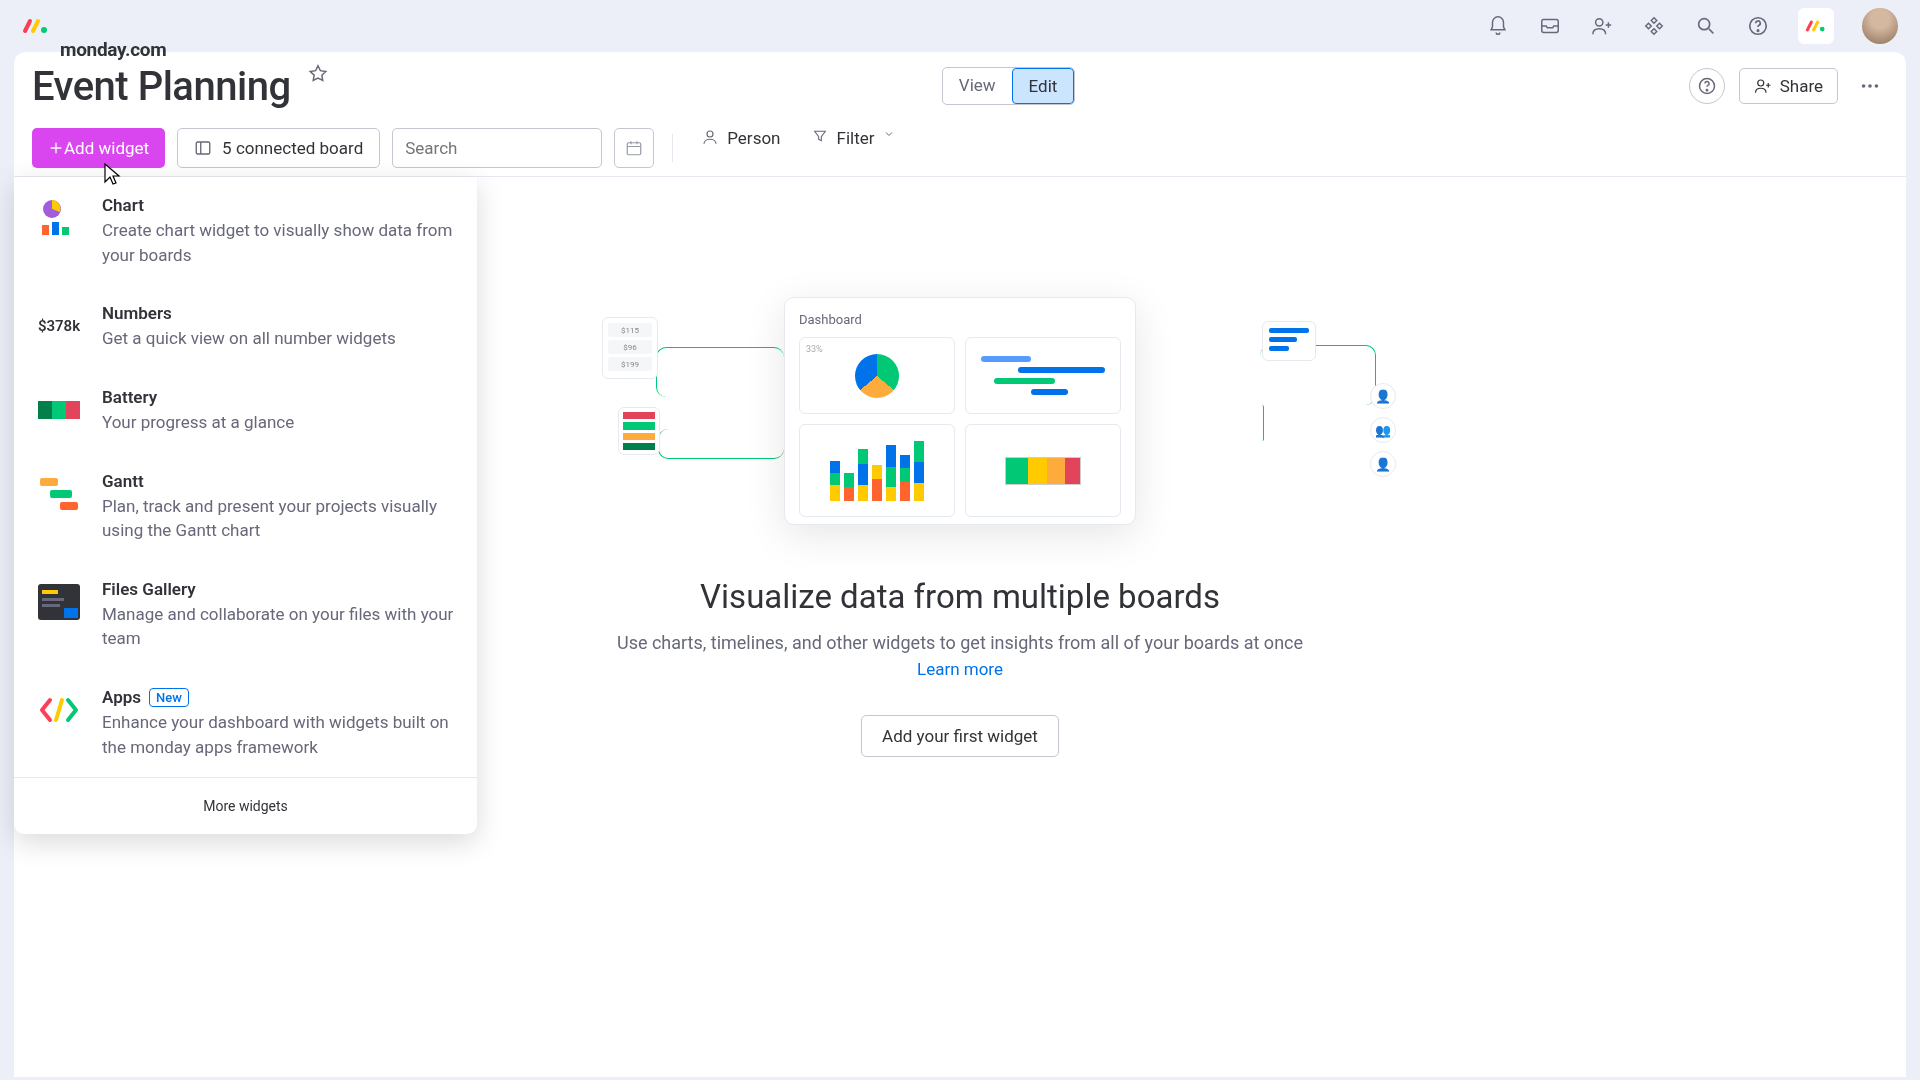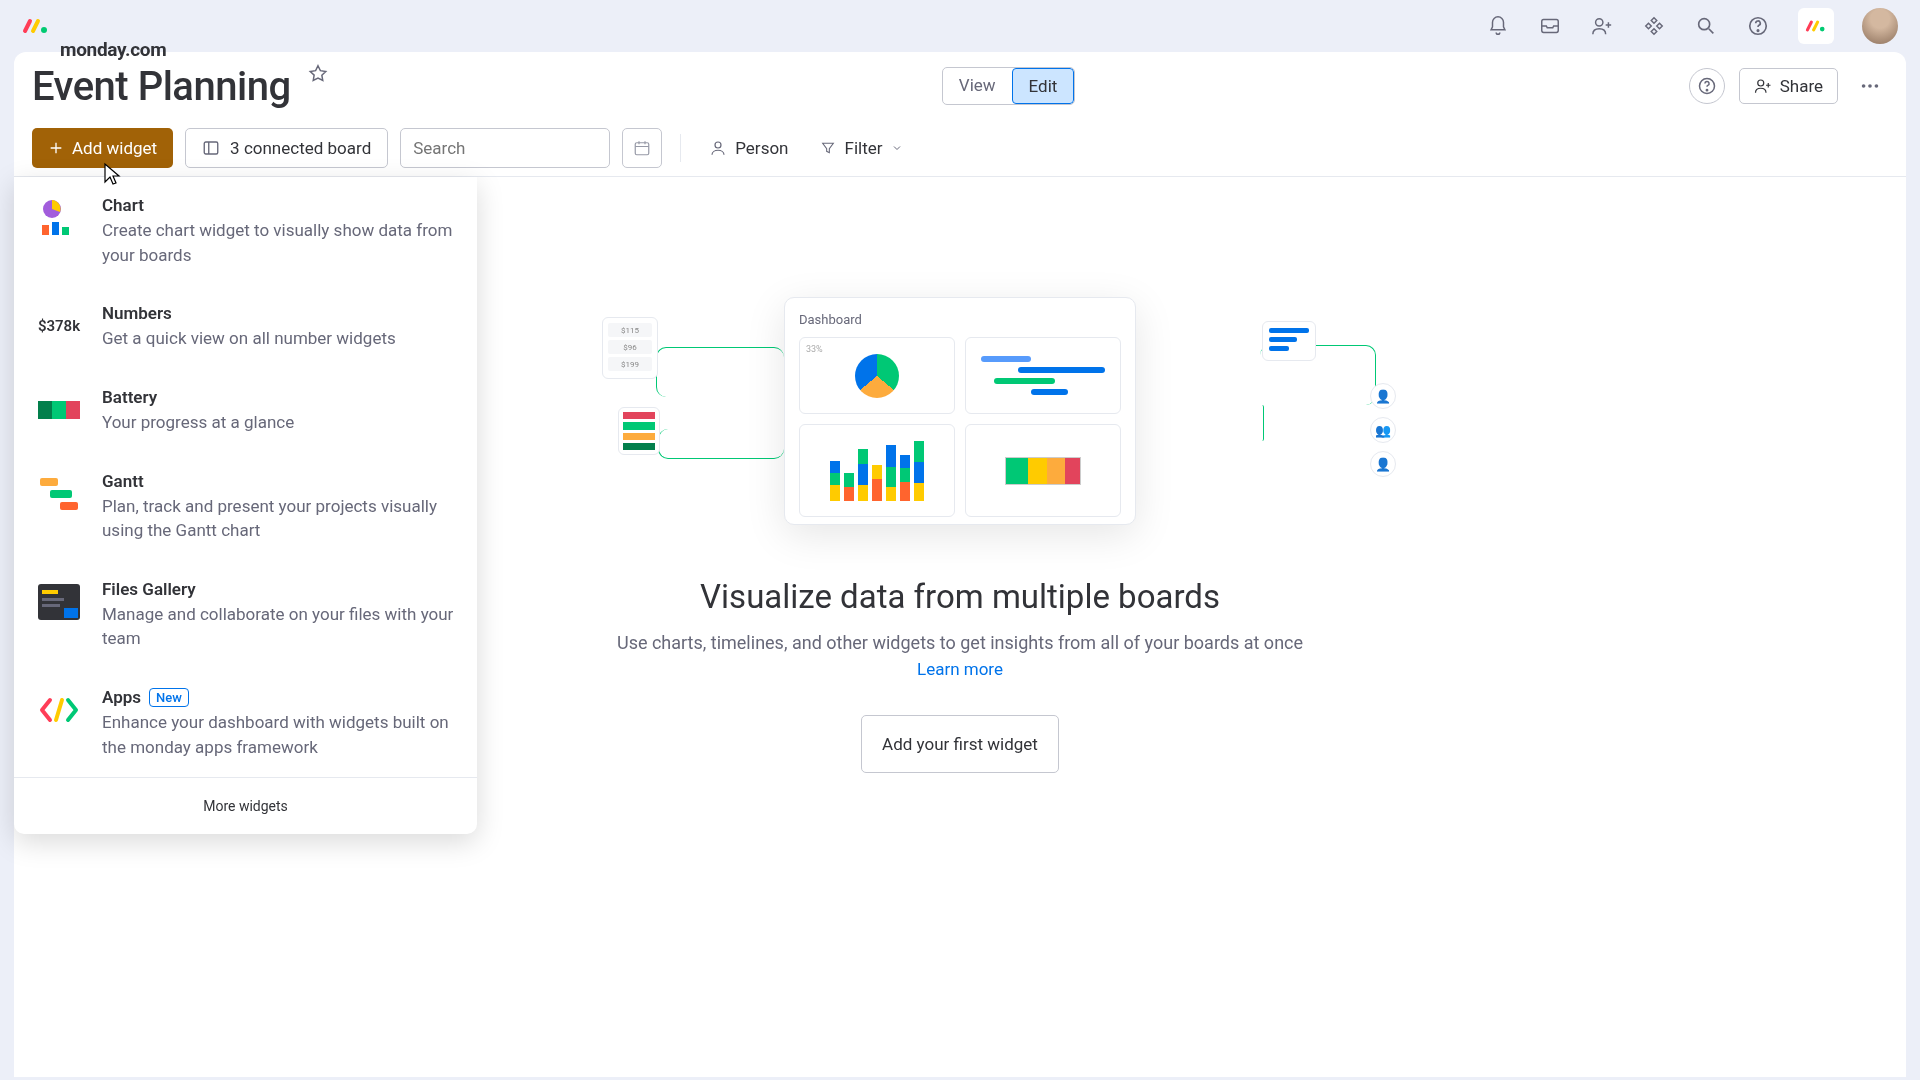--- a/index.html
+++ b/index.html
@@ -26,27 +26,27 @@
 .pill-group { display: flex; border: 1px solid #c5c7d0; border-radius: 5px; overflow: hidden; }
 .pill { padding: 7px 16px; font-size: 17px; color: #676879; cursor: pointer; }
 .pill.selected { background: #cce5ff; border: 1.5px solid #0073ea; border-radius: 4px; color: #323338; }
 .header-right { display: flex; align-items: center; gap: 14px; }
 .circ-btn { width: 36px; height: 36px; border-radius: 50%; border: 1px solid #c5c7d0; display: flex; align-items: center; justify-content: center; color: #676879; cursor: pointer; }
 .share-btn { height: 36px; border-radius: 5px; border: 1px solid #c5c7d0; display: flex; align-items: center; gap: 8px; padding: 0 14px; color: #323338; font-size: 17px; cursor: pointer; }
 .dots-btn { width: 36px; height: 36px; display: flex; align-items: center; justify-content: center; color: #676879; cursor: pointer; }
 
 
 .toolbar { height: 56px; display: flex; align-items: center; padding: 0 18px; gap: 12px; }
-.add-widget-btn { height: 40px; background: #a16207; color: #fff; border-radius: 5px; display: flex; align-items: center; gap: 8px; padding: 15px 16px; font-size: 17px; cursor: pointer; }
+.add-widget-btn { height: 40px; background: #d946ef; color: #fff; border-radius: 5px; display: flex; align-items: center; padding: 15px 16px; font-size: 17px; cursor: pointer; }
 .connected-btn { height: 40px; border: 1px solid #c5c7d0; border-radius: 5px; display: flex; align-items: center; gap: 10px; padding: 0 16px; font-size: 17px; color: #323338; cursor: pointer; }
 .search-wrap { height: 40px; width: 210px; border: 1px solid #c5c7d0; border-radius: 5px; display: flex; align-items: center; padding: 0 12px; gap: 8px; }
 .search-input { border: none; outline: none; flex: 1; font-size: 17px; color: #323338; background: transparent; }
 .cal-btn { width: 40px; height: 40px; border: 1px solid #c5c7d0; border-radius: 5px; display: flex; align-items: center; justify-content: center; color: #676879; cursor: pointer; }
 .vsep { width: 1px; height: 28px; background: #e6e9ef; margin: 0 6px; }
-.filter-btn { height: 40px; display: flex; align-items: center; gap: 8px; padding: 0 10px; font-size: 17px; color: #323338; cursor: pointer; border-radius: 5px; }
+.filter-btn { height: 40px; display: flex; align-items: flex-start; gap: 8px; padding: 0 10px; font-size: 17px; color: #323338; cursor: pointer; border-radius: 5px; }
 
 
 .content { background: #fff; margin: 0 14px; min-height: 900px; position: relative; }
 
 
 .dropdown { position: absolute; left: 0px; top: 0px; width: 463px; background: #fff; border-radius: 0 0 10px 10px; box-shadow: 0 8px 28px rgba(0,0,0,0.15); z-index: 50; padding-bottom: 0; }
 .dd-item { display: flex; gap: 20px; padding: 18px 22px; cursor: pointer; }
 .dd-icon { width: 46px; height: 46px; flex-shrink: 0; display: flex; align-items: center; justify-content: center; }
 .dd-text { flex: 1; }
 .dd-title { font-size: 17px; font-weight: 600; color: #323338; margin-bottom: 3px; display: flex; align-items: center; gap: 8px; }
@@ -82,21 +82,21 @@
 .periph.batt2 div { height:10px; }
 .periph.list { right: 4px; top: 34px; width: 54px; height: 40px; padding:6px; display:flex; flex-direction:column; gap:4px; }
 .periph.list div { height:5px; background:#0073ea; border-radius:2px; }
 .periph.list div:nth-child(2){width:70%} .periph.list div:nth-child(3){width:50%}
 .periph.people { right: -82px; top: 96px; width: 32px; display:flex; flex-direction:column; gap:8px; border:none; background:none; }
 .periph.people div { width:26px; height:26px; border-radius:50%; border:1px solid #e6e9ef; background:#fff; display:flex; align-items:center; justify-content:center; font-size:13px; }
 .wire { position:absolute; border:1.5px solid #00c875; border-radius: 10px; }
 .empty-title { font-size: 33px; font-weight: 400; color: #323338; margin-bottom: 16px; }
 .empty-sub { font-size: 18px; color: #676879; margin-bottom: 6px; }
 .learn-link { font-size: 17px; color: #0073ea; cursor: pointer; margin-bottom: 36px; }
-.add-first-btn { height: 58px; border: 1px solid #c5c7d0; border-radius: 5px; padding: 7px 20px; font-size: 17px; color: #323338; background: #fff; cursor: pointer; }
+.add-first-btn { height: 42px; border: 1px solid #c5c7d0; border-radius: 5px; padding: 7px 20px; font-size: 17px; color: #323338; background: #fff; cursor: pointer; }
 
 svg { display: block; }
 </style>
 </head>
 <body>
 
 <div class="topnav">
   <div class="topnav-left">
     <span class="logo-mark">
       <svg width="28" height="18" viewBox="0 0 28 18">
@@ -205,21 +205,21 @@
       <svg width="16" height="16" viewBox="0 0 24 24" stroke="#fff" stroke-width="2">
           <path d="M12 4v16M4 12h16"></path>
         </svg>
       <span>Add widget</span>
     </span>
     <span class="connected-btn">
       <svg width="18" height="18" viewBox="0 0 24 24" fill="none" stroke="#676879" stroke-width="1.8">
           <rect x="3" y="4" width="18" height="16" rx="2"></rect>
           <path d="M9 4v16"></path>
         </svg>
-      <span>3 connected board</span>
+      <span>5 connected board</span>
     </span>
     <div class="search-wrap">
       <input class="search-input" placeholder="Search" style="">
       <svg width="17" height="17" viewBox="0 0 24 24" fill="none" stroke="#9699a6" stroke-width="2">
           <circle cx="10" cy="10" r="6"></circle>
           <path d="M20 20l-5-5"></path>
         </svg>
     </div>
     <span class="cal-btn">
         <svg width="18" height="18" viewBox="0 0 24 24" fill="none" stroke="#9699a6" stroke-width="1.6">

